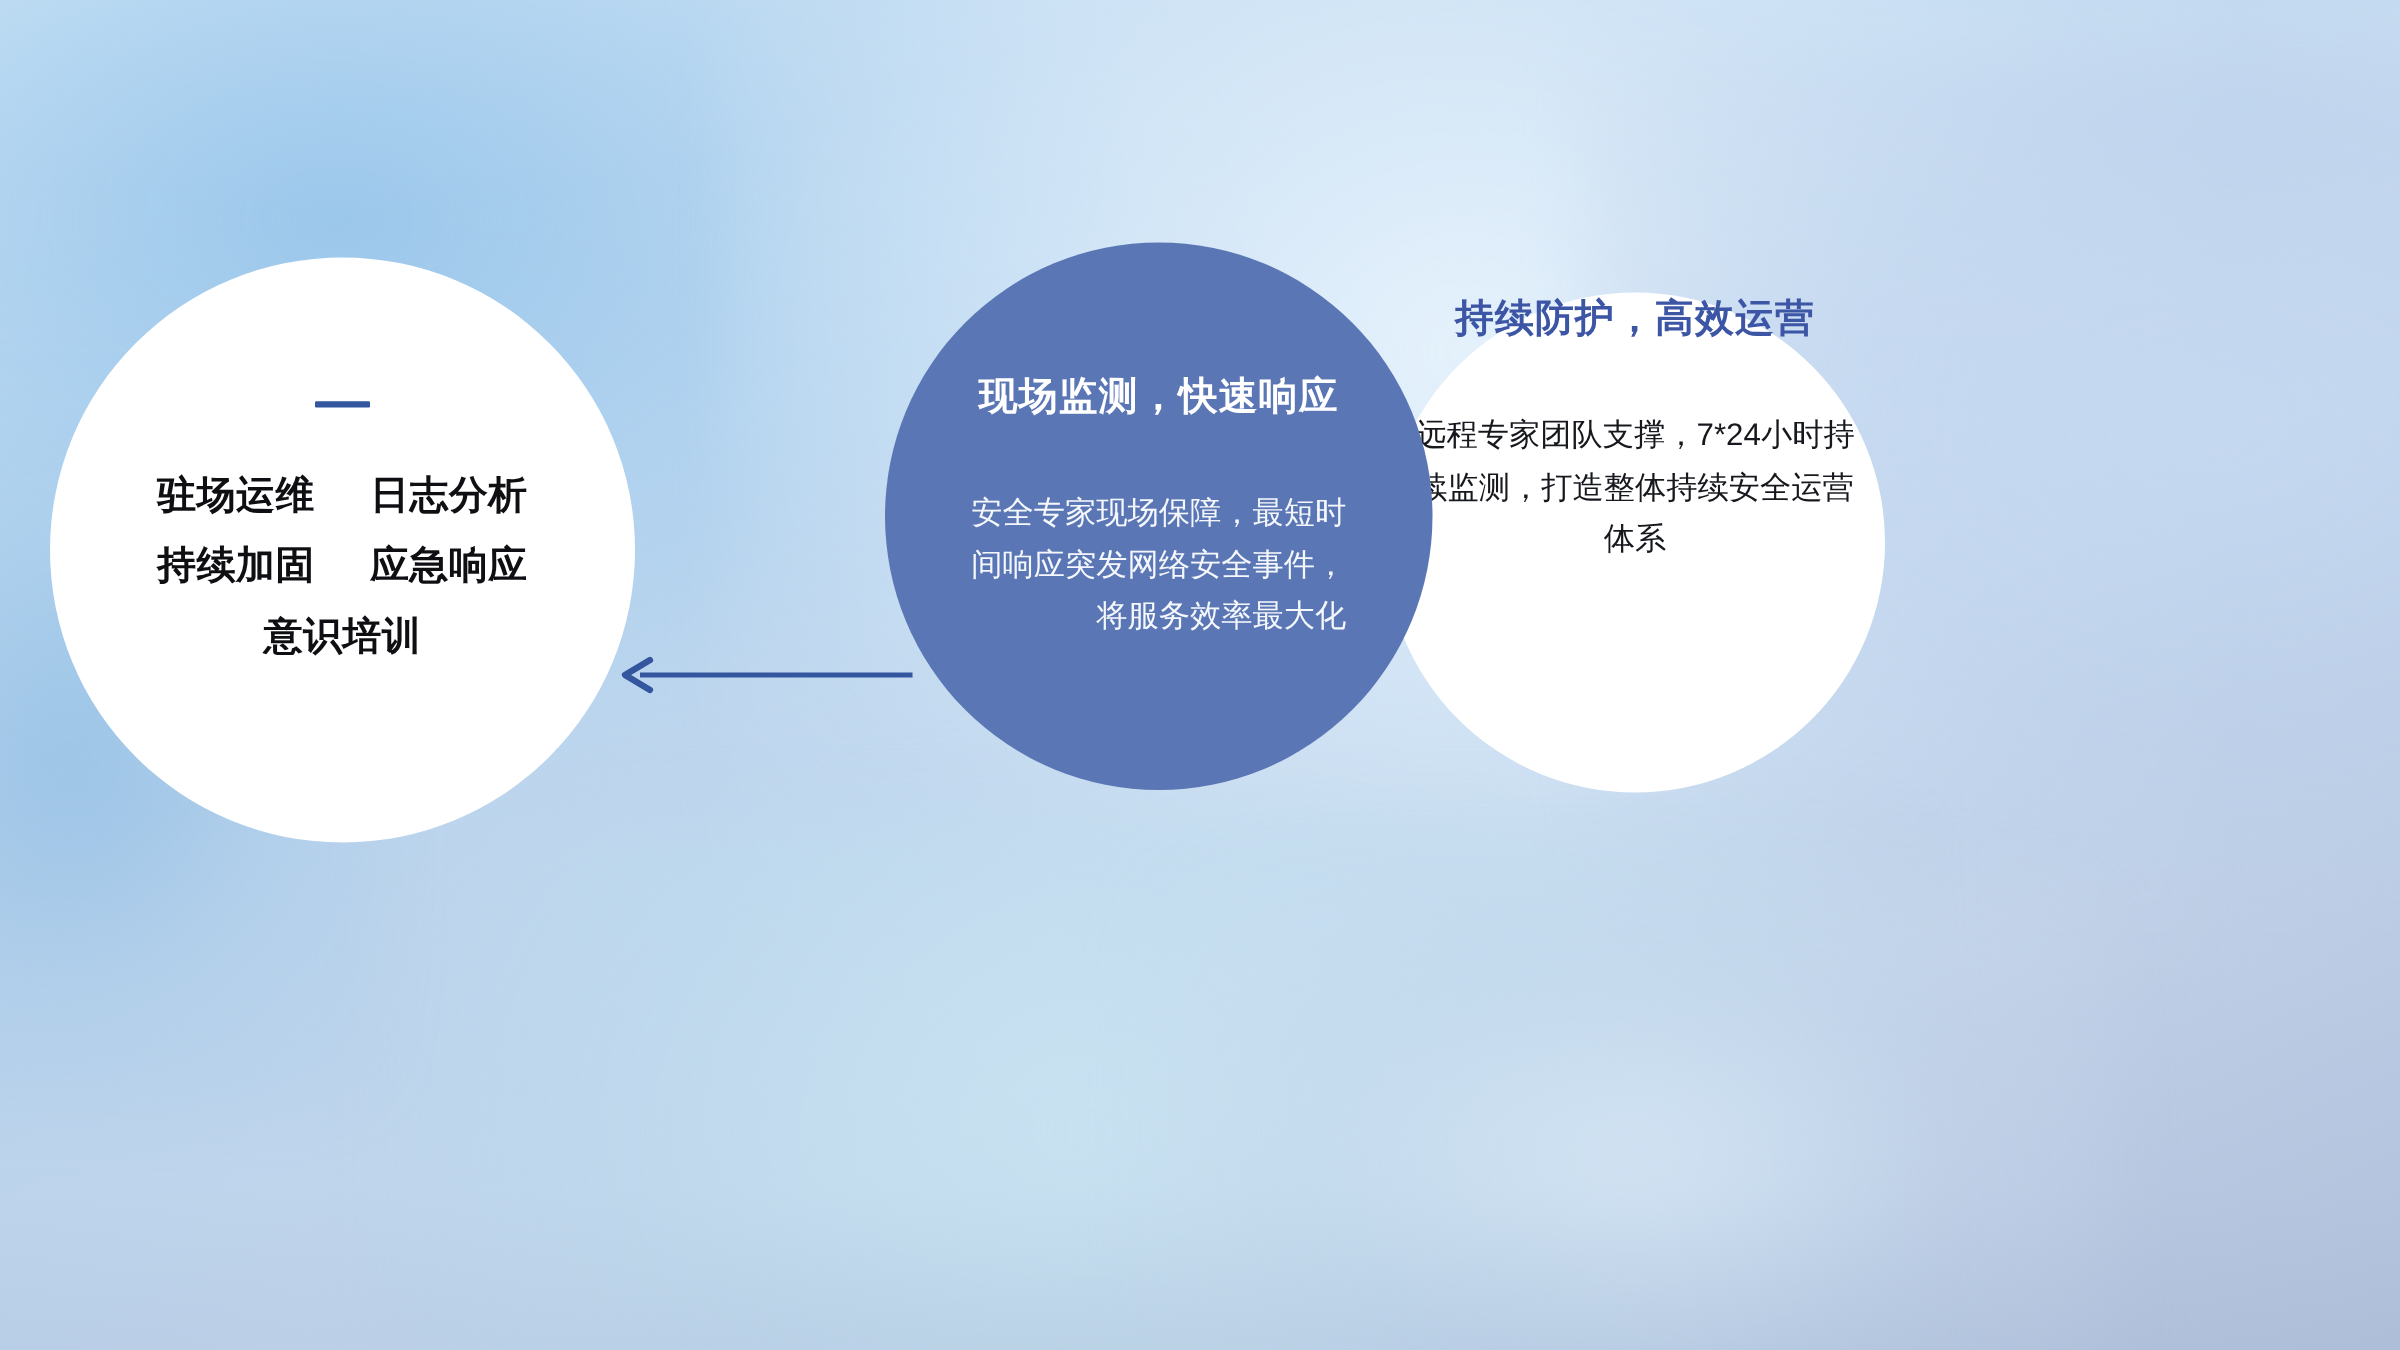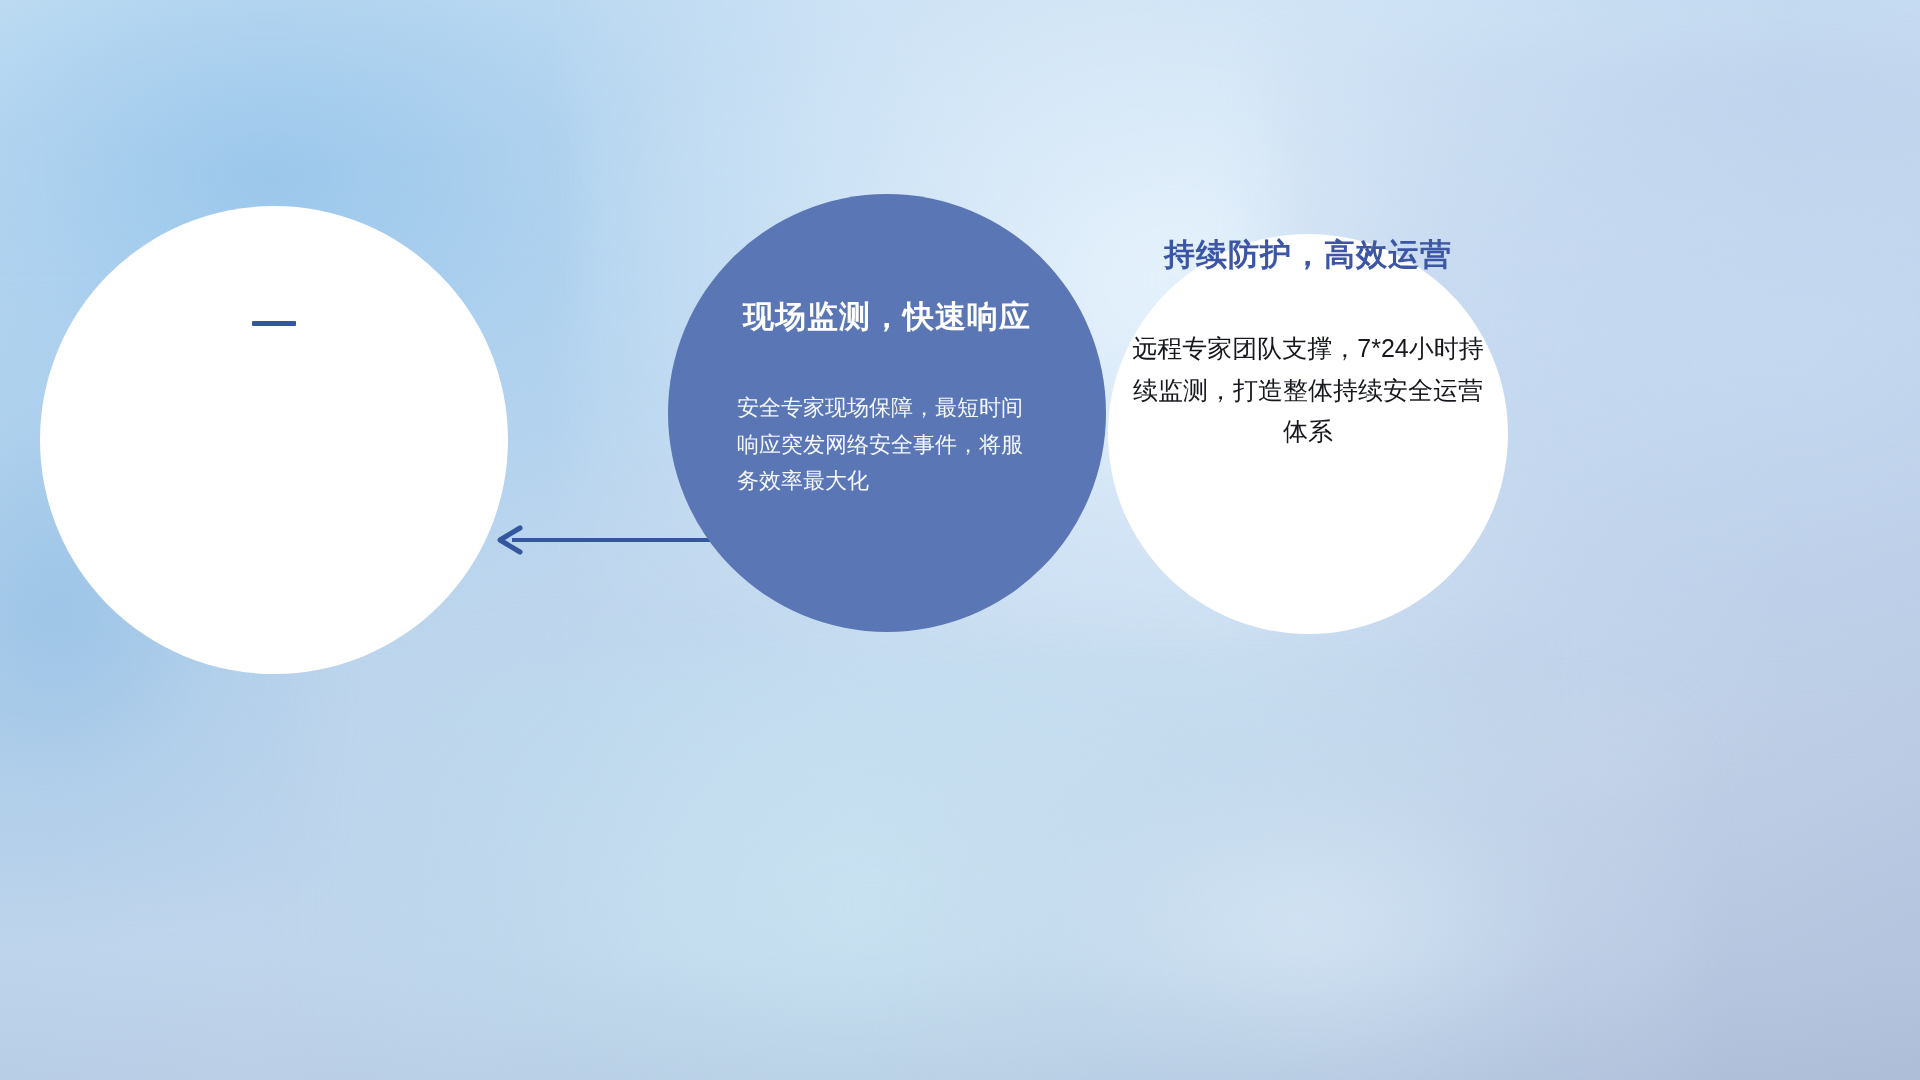--- a/index.html
+++ b/index.html
@@ -152,21 +152,21 @@
     color: #0f0f13;
     font-weight: 700;
     font-size: 31px;
     line-height: 1.82;
     letter-spacing: 0.5px;
     white-space: nowrap;
   }
   .left-lines .kw-gap { display: inline-block; width: 26px; }
 
   .circle-mid {
-    left: 668px;
+    left: 708px;
     top: 194px;
     width: 438px;
     height: 438px;
     background: #5a76b4;
     z-index: 3;
     overflow: hidden;
     display: flex;
     flex-direction: column;
     align-items: center;
   }
@@ -174,23 +174,23 @@
     margin-top: 102px;
     color: #ffffff;
     font-size: 31px;
     font-weight: 700;
     letter-spacing: 1px;
     white-space: nowrap;
   }
   .circle-mid .card-body {
     margin-top: 52px;
     width: 300px;
-    text-align: left;
+    text-align: right;
     color: #f4f7fc;
-    font-size: 22px;
+    font-size: 25px;
     line-height: 1.66;
   }
 
   .circle-right {
     left: 1108px;
     top: 234px;
     width: 400px;
     height: 400px;
     background: #ffffff;
     z-index: 2;
@@ -233,20 +233,35 @@
   <div class="bg-glow-a"></div>
   <div class="bg-glow-b"></div>
   <div class="bg-glow-c"></div>
   <div class="bg-glow-d"></div>
   <div class="bg-glow-e"></div>
   <div class="bg-glow-f"></div>
   <div class="bg-vignette"></div>
 
   <div class="circle circle-left">
     <div class="left-dash"></div>
+    <div class="left-lines">
+      <div>
+        <span>驻场运维</span>
+        <span class="kw-gap"></span>
+        <span>日志分析</span>
+      </div>
+      <div>
+        <span>持续加固</span>
+        <span class="kw-gap"></span>
+        <span>应急响应</span>
+      </div>
+      <div>
+        <span>意识培训</span>
+      </div>
+    </div>
   </div>
 
   <div class="arrow">
     <svg width="240" height="50" viewBox="0 0 240 50">
       <line x1="238" y1="25" x2="20" y2="25" stroke="#33569e" stroke-width="4"></line>
       <polyline points="28,13 8,25 28,37" fill="none" stroke="#33569e" stroke-width="5" stroke-linecap="round" stroke-linejoin="round"></polyline>
     </svg>
   </div>
 
   <div class="circle circle-mid">

